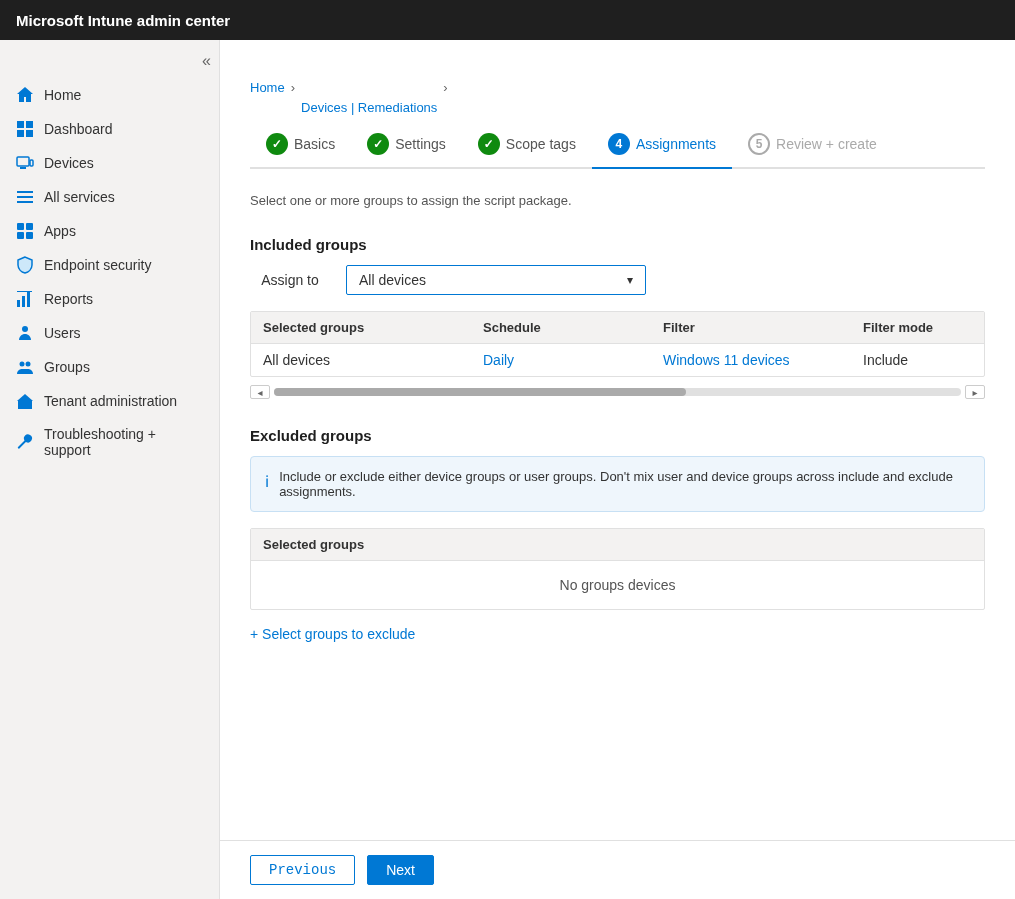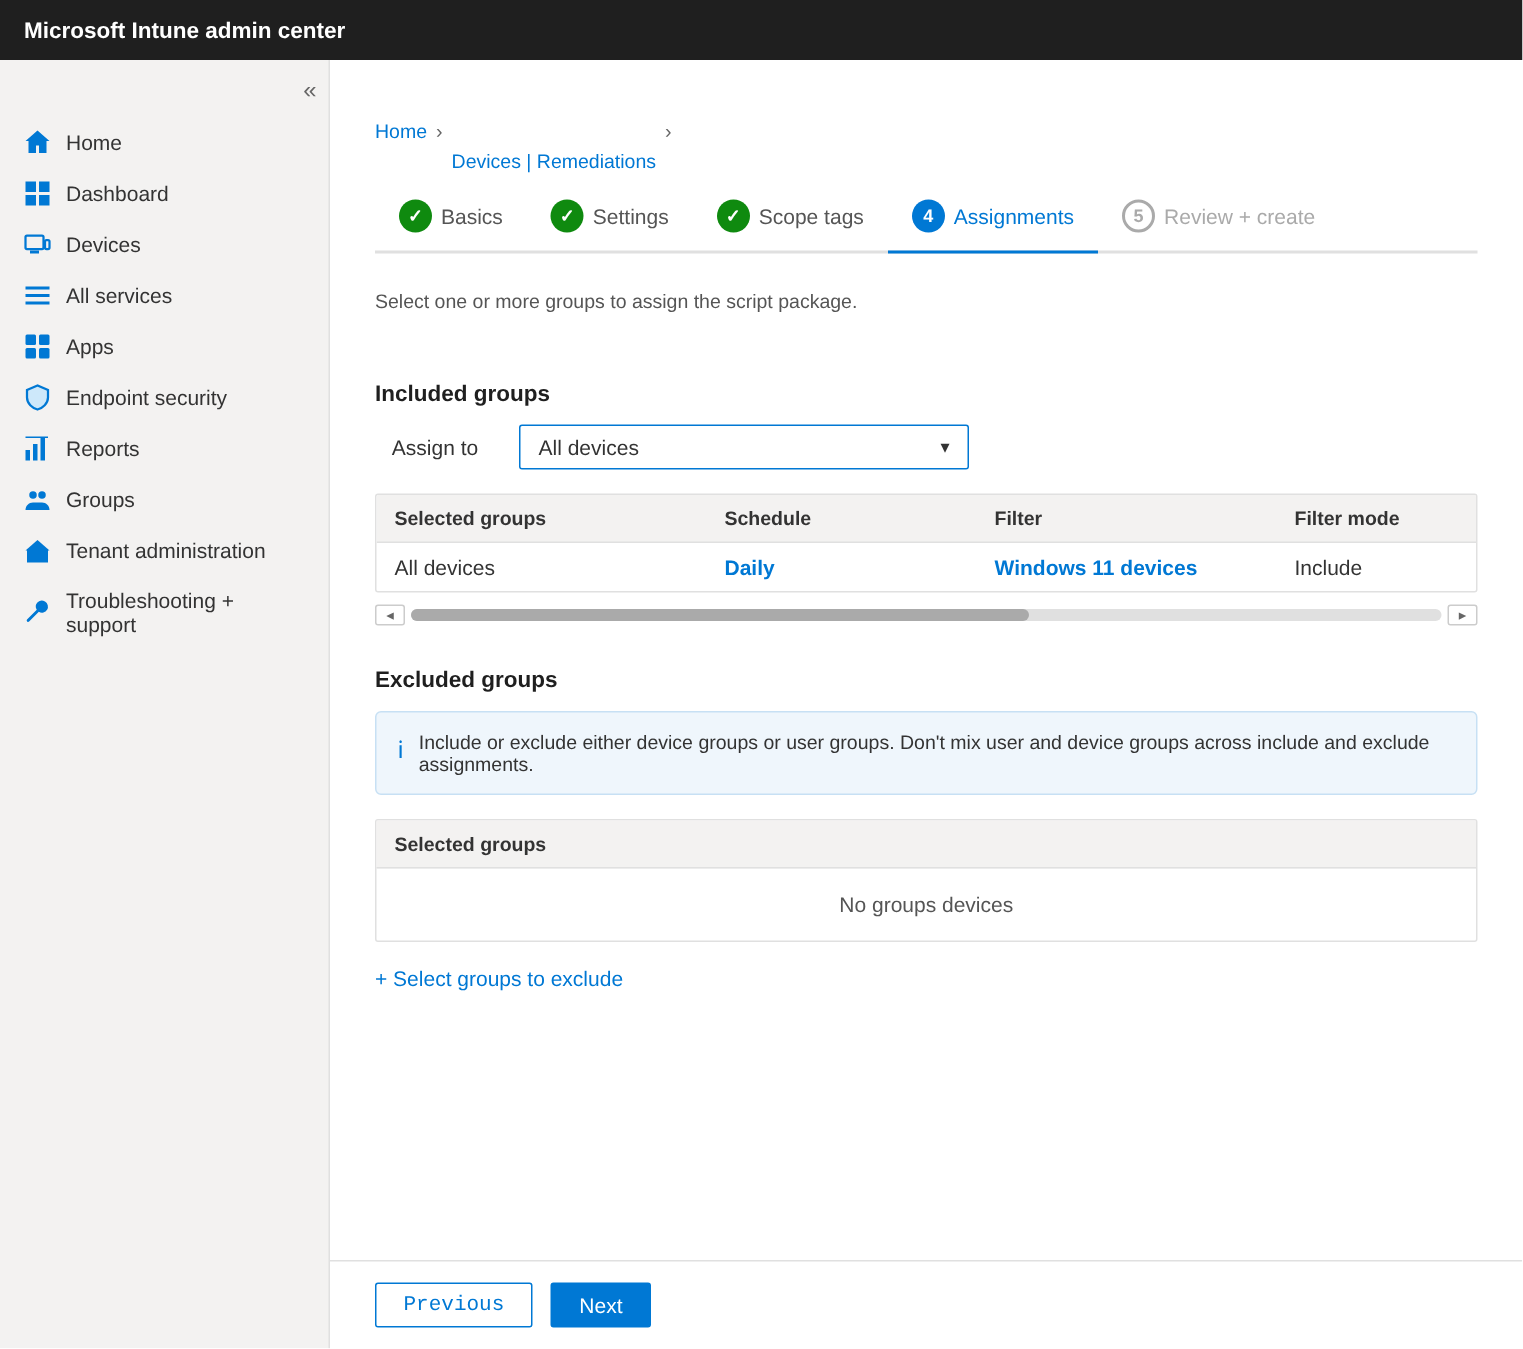--- a/index.html
+++ b/index.html
@@ -208,21 +208,21 @@
     }
     .table-row {
       display: grid;
       grid-template-columns: 220px 180px 200px 180px 40px;
       padding: 8px 12px;
       font-size: 14px;
       align-items: center;
       border-bottom: 1px solid #f0f0f0;
     }
     .table-row:last-child { border-bottom: none; }
-    .link-text { color: #0078d4; cursor: pointer; font-weight: bold; }
+    .link-text { color: #0078d4; cursor: pointer; }
 
     
     .scroll-row {
       display: flex;
       align-items: center;
       gap: 4px;
       margin-bottom: 20px;
     }
     .scroll-arrow {
       width: 20px;
@@ -407,20 +407,29 @@
             <rect x="6" y="6" width="3" height="11"></rect>
             <rect x="11" y="2" width="3" height="15"></rect>
             <rect x="1" y="1" width="15" height="1"></rect>
           </svg>
       </span>
       <span>Reports</span>
     </div>
     <div class="sidebar-item">
       <span class="sidebar-icon">
         <svg viewBox="0 0 18 18" fill="#0078d4">
+            <circle cx="9" cy="5" r="3"></circle>
+            <path d="M3 16c0-3.3 2.7-6 6-6s6 2.7 6 6"></path>
+          </svg>
+      </span>
+      <span>Users</span>
+    </div>
+    <div class="sidebar-item">
+      <span class="sidebar-icon">
+        <svg viewBox="0 0 18 18" fill="#0078d4">
             <circle cx="6" cy="6" r="2.5"></circle>
             <circle cx="12" cy="6" r="2.5"></circle>
             <path d="M1 16c0-2.8 2.2-5 5-5h6c2.8 0 5 2.2 5 5"></path>
           </svg>
       </span>
       <span>Groups</span>
     </div>
     <div class="sidebar-item">
       <span class="sidebar-icon">
         <svg viewBox="0 0 18 18" fill="#0078d4">
@@ -470,21 +479,21 @@
           <span>Assignments</span>
         </div>
         <div class="wizard-step disabled">
           <span class="step-circle pending">5</span>
           <span>Review + create</span>
         </div>
       </div>
 
       <p class="section-label">Select one or more groups to assign the script package.</p>
 
-      <div style="margin-top:34px;">
+      <div style="margin-top:16px;">
         <div class="group-section-title">Included groups</div>
 
         <div class="assign-to-row">
           <span class="assign-to-label">Assign to</span>
           <div class="dropdown-select">
             <span>All devices</span>
             <span class="chevron">▾</span>
           </div>
         </div>
 

